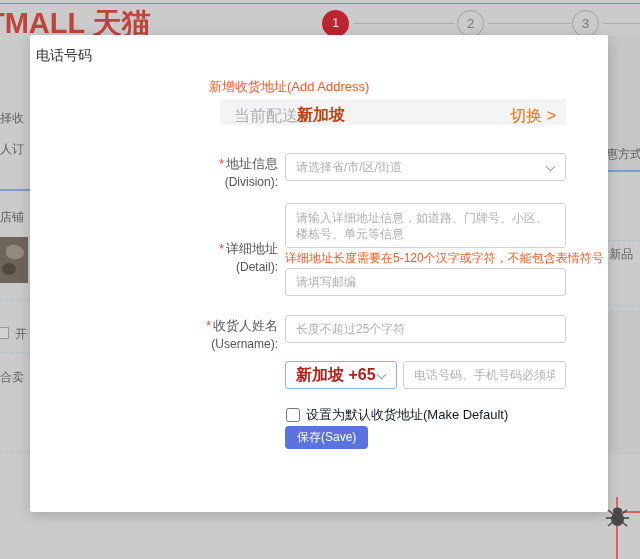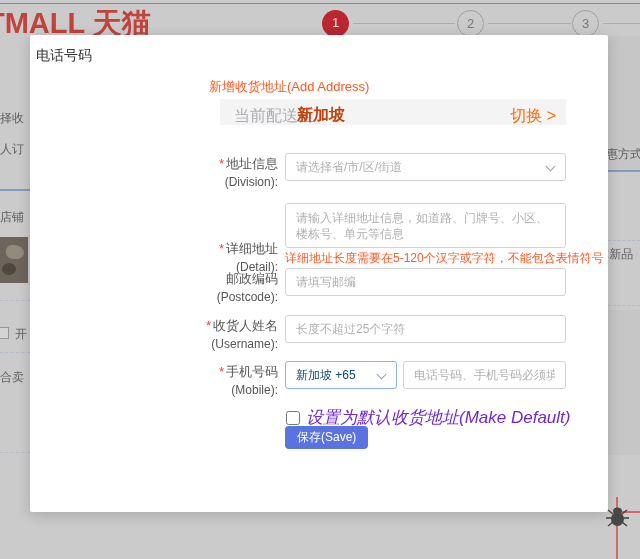--- a/index.html
+++ b/index.html
@@ -40,36 +40,36 @@
   .ship-switch { position:absolute; right:10px; top:7px; color:#ff6a00; cursor:pointer;text-align:center; }
   .f-label { position:absolute; left:0; width:248px; text-align:right; line-height:18px; font-size:13px; color:#555; }
   .f-label .en { font-size:12px; color:#555; }
   .req { color:#ff4433; margin-right:2px; font-size:13px; }
   .ctrl { position:absolute; left:255px; width:281px; }
   .selectbox {
     height:28px; border:1px solid #d2d2d2; border-radius:3px; background:#fff;
     display:flex; align-items:center; padding:0 26px 0 10px; position:relative; cursor:pointer;
   }
   .selectbox .ph { font-size:12px; color:#b0b0b0; white-space:nowrap; overflow:hidden; }
-  .selectbox .val { font-size:12px; color:#0c4a6e; font-weight:normal; white-space:nowrap; }
+  .selectbox .val { font-size:16px; color:#b91c1c; font-weight:bold; white-space:nowrap; }
   .chev { position:absolute; right:11px; top:9px; width:7px; height:7px;
     border-right:1.4px solid #9aa0a6; border-bottom:1.4px solid #9aa0a6; transform:rotate(45deg); }
   input.txt, textarea.txt {
     width:100%; border:1px solid #d2d2d2; border-radius:3px; background:#fff;
     font-family:inherit; font-size:12px; color:#333; padding:12px 10px; outline:none;
   }
   input.txt { height:28px; }
   textarea.txt { height:45px; padding:6px 10px; line-height:16px; resize:none; }
   input.txt::placeholder, textarea.txt::placeholder { color:#b0b0b0; }
   .hint { position:absolute; left:255px; top:215px; font-size:12px; color:#ff5722; white-space:nowrap; }
   .country { left:255px; width:112px; border-color:#8cb0f2 !important; }
   .phone { left:373px; width:163px; }
   .chkrow { position:absolute; left:256px; top:371px; display:flex; align-items:center; }
   .chkrow input { width:14px; height:14px; margin:0 6px 0 0; accent-color:#fff; }
-  .chkrow span { font-size:17px; color:#6d28d9;font-style:italic; }
+  .chkrow span { font-size:13px; color:#0f172a; }
   .save-btn {
     position:absolute; left:255px; top:391px; height:23px; padding:0 12px;
     background:#5a73e1; color:#fff; border:none; border-radius:4px;
     font-size:12px; font-family:inherit; cursor:pointer;
   }
   
   .anno { position:absolute; z-index:20; }
   .vline { left:616px; top:497px; width:2px; height:62px; background:#d9534f; opacity:.85; }
   .hline { left:616px; top:511px; width:24px; height:2px; background:#d9534f; opacity:.85; }
   .bug { left:604px; top:502px; width:27px; height:28px; }
@@ -135,40 +135,32 @@
 
   <div class="f-label" style="top:173px;margin-top:32px;">
     <div><span class="req">*</span><span>详细地址</span></div>
     <div class="en">(Detail):</div>
   </div>
   <div class="ctrl" style="top:168px;">
     <textarea class="txt" placeholder="请输入详细地址信息，如道路、门牌号、小区、楼栋号、单元等信息" style=""></textarea>
   </div>
   <div class="hint">详细地址长度需要在5-120个汉字或字符，不能包含表情符号</div>
 
-  <div class="f-label" style="top:235px;">
-    <div><span>邮政编码</span></div>
-    <div class="en">(Postcode):</div>
-  </div>
   <div class="ctrl" style="top:233px;">
     <input class="txt" placeholder="请填写邮编" style="">
   </div>
 
   <div class="f-label" style="top:282px;">
     <div><span class="req">*</span><span>收货人姓名</span></div>
     <div class="en">(Username):</div>
   </div>
   <div class="ctrl" style="top:280px;">
     <input class="txt" placeholder="长度不超过25个字符" style="">
   </div>
 
-  <div class="f-label" style="top:328px;">
-    <div><span class="req">*</span><span>手机号码</span></div>
-    <div class="en">(Mobile):</div>
-  </div>
   <div class="ctrl country" style="top:326px;">
     <div class="selectbox" style="border-color:#8cb0f2;">
       <span class="val">新加坡 +65</span>
       <i class="chev" style="border-color:#8ea4c8;"></i>
     </div>
   </div>
   <div class="ctrl phone" style="top:326px;">
     <input class="txt" placeholder="电话号码、手机号码必须填一项" style="">
   </div>
 

